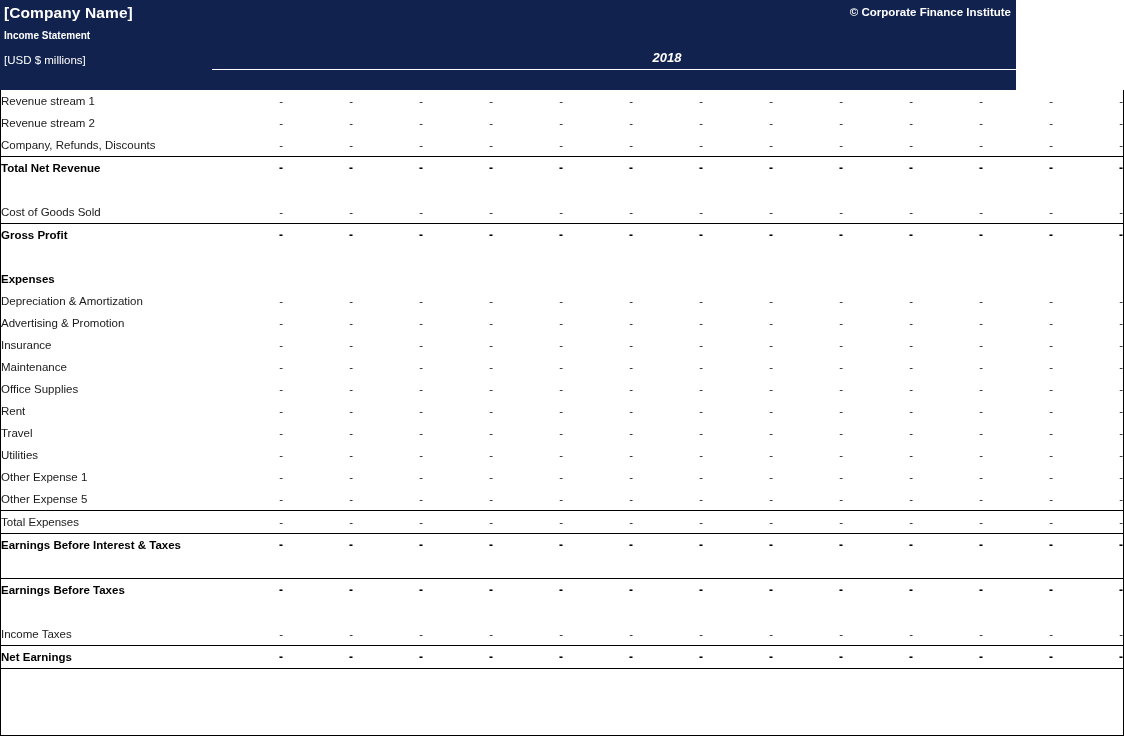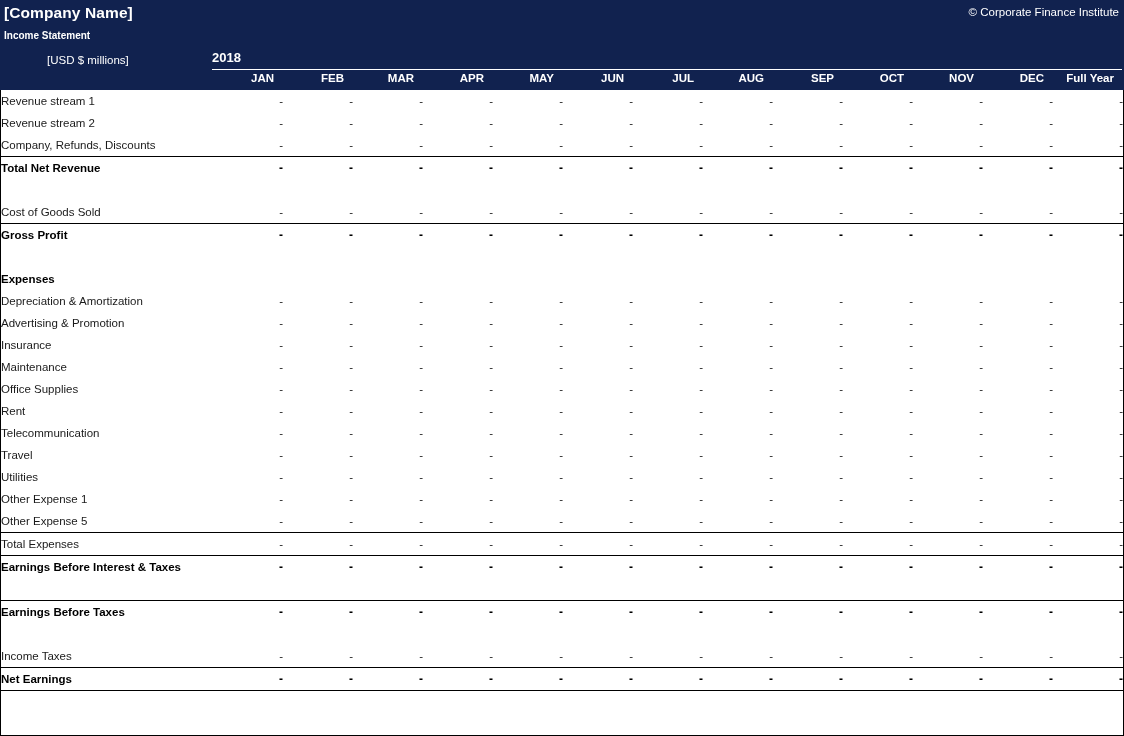--- a/index.html
+++ b/index.html
@@ -17,21 +17,21 @@
     height: 736px;
     background: #ffffff;
     box-sizing: border-box;
     overflow: hidden;
   }
 
   
   .header-band {
     position: absolute;
     left: 0; top: 0;
-    width: 1124px;
+    width: 1016px;
     height: 90px;
     background: #11224f;
     box-sizing: border-box;
   }
   .company-name {
     position: absolute;
     left: 4px; top: 4px;
     color: #ffffff;
     font-size: 15.5px;
     font-weight: bold;
@@ -46,38 +46,38 @@
     font-weight: bold;
     white-space: nowrap;
   }
   .units-label {
     position: absolute;
     left: 4px; top: 54px;
     color: #ffffff;
     font-size: 11.5px;
     font-weight: normal;
     white-space: nowrap;
-    margin-left: 43px;
   }
   .copyright {
     position: absolute;
     right: 5px; top: 6px;
     color: #ffffff;
     font-size: 11.5px;
-    font-weight: normal;
+    font-weight: bold;
     white-space: nowrap;
   }
   .year-label {
     position: absolute;
     left: 212px; top: 50px;
     width: 910px;
-    text-align: left;
+    text-align: center;
     color: #ffffff;
     font-size: 13px;
     font-weight: bold;
+    font-style: italic;
   }
   .year-rule {
     position: absolute;
     left: 212px;
     top: 69px;
     width: 910px;
     height: 1px;
     background: #ffffff;
   }
   .month-head-row {
@@ -161,35 +161,20 @@
 
 <div id="sheet">
 
   <div class="header-band">
     <div class="company-name">[Company Name]</div>
     <div class="statement-name">Income Statement</div>
     <div class="units-label">[USD $ millions]</div>
     <div class="copyright">© Corporate Finance Institute</div>
     <div class="year-label">2018</div>
     <div class="year-rule"></div>
-    <div class="month-head-row" id="month-head-row">
-        <div class="month-head" style="left: 212px; width: 62px;">JAN</div>
-        <div class="month-head" style="left: 282px; width: 62px;">FEB</div>
-        <div class="month-head" style="left: 352px; width: 62px;">MAR</div>
-        <div class="month-head" style="left: 422px; width: 62px;">APR</div>
-        <div class="month-head" style="left: 492px; width: 62px;">MAY</div>
-        <div class="month-head" style="left: 562px; width: 62px;">JUN</div>
-        <div class="month-head" style="left: 632px; width: 62px;">JUL</div>
-        <div class="month-head" style="left: 702px; width: 62px;">AUG</div>
-        <div class="month-head" style="left: 772px; width: 62px;">SEP</div>
-        <div class="month-head" style="left: 842px; width: 62px;">OCT</div>
-        <div class="month-head" style="left: 912px; width: 62px;">NOV</div>
-        <div class="month-head" style="left: 982px; width: 62px;">DEC</div>
-        <div class="month-head" style="left: 1052px; width: 62px;">Full Year</div>
-      </div>
   </div>
 
   <div class="body-area">
     <table class="lines">
       <colgroup id="colgroup-el">
           <col style="width: 212px;">
           <col style="width: 70px;">
           <col style="width: 70px;">
           <col style="width: 70px;">
           <col style="width: 70px;">
@@ -423,36 +408,20 @@
             <td class="val">-</td>
             <td class="val">-</td>
             <td class="val">-</td>
             <td class="val">-</td>
             <td class="val">-</td>
             <td class="val">-</td>
             <td class="val">-</td>
           </tr>
           <tr>
             <td class="label">Rent</td>
-            <td class="val">-</td>
-            <td class="val">-</td>
-            <td class="val">-</td>
-            <td class="val">-</td>
-            <td class="val">-</td>
-            <td class="val">-</td>
-            <td class="val">-</td>
-            <td class="val">-</td>
-            <td class="val">-</td>
-            <td class="val">-</td>
-            <td class="val">-</td>
-            <td class="val">-</td>
-            <td class="val">-</td>
-          </tr>
-          <tr>
-            <td class="label">Telecommunication</td>
             <td class="val">-</td>
             <td class="val">-</td>
             <td class="val">-</td>
             <td class="val">-</td>
             <td class="val">-</td>
             <td class="val">-</td>
             <td class="val">-</td>
             <td class="val">-</td>
             <td class="val">-</td>
             <td class="val">-</td>

